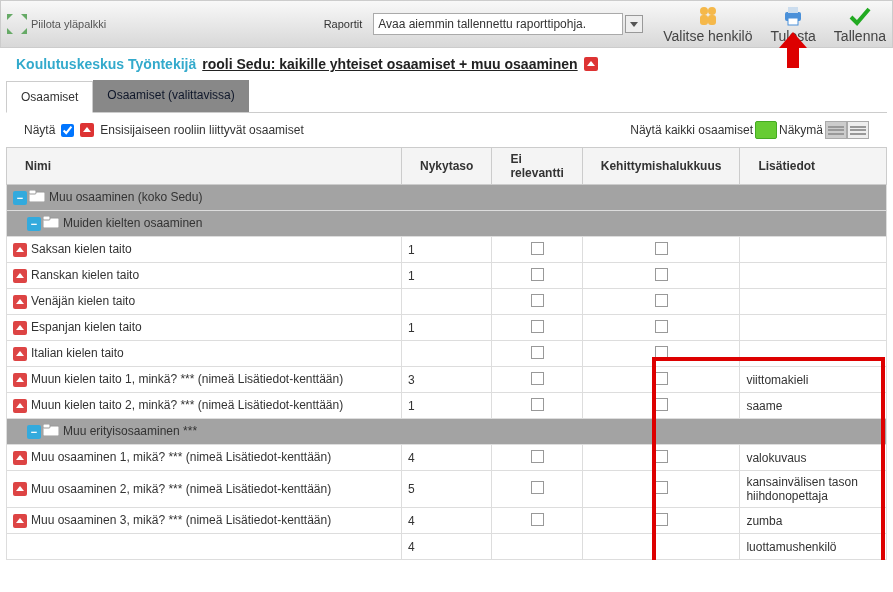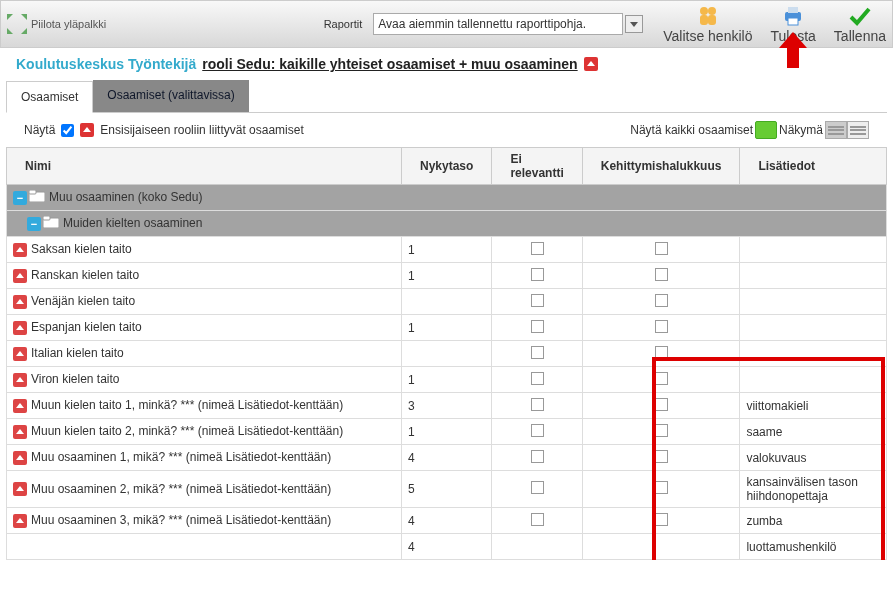--- a/index.html
+++ b/index.html
@@ -240,47 +240,42 @@
           <td></td>
           <td class="center"><span class="chk"></span></td>
           <td class="center"><span class="chk"></span></td>
           <td></td>
         </tr>
         <tr>
           <td class="indent-2"><span class="red-sq">
               <svg viewBox="0 0 8 8">
                 <polygon points="0,6 8,6 4,1"></polygon>
               </svg>
-            </span><span>Viron kielen taito</span></td>
-          <td>1</td>
-          <td class="center"><span class="chk"></span></td>
-          <td class="center"><span class="chk"></span></td>
-          <td></td>
-        </tr>
-        <tr>
-          <td class="indent-2"><span class="red-sq">
-              <svg viewBox="0 0 8 8">
-                <polygon points="0,6 8,6 4,1"></polygon>
-              </svg>
             </span><span>Muun kielen taito 1, minkä? *** (nimeä Lisätiedot-kenttään)</span></td>
           <td>3</td>
           <td class="center"><span class="chk"></span></td>
           <td class="center"><span class="chk"></span></td>
           <td>viittomakieli</td>
         </tr>
         <tr>
           <td class="indent-2"><span class="red-sq">
               <svg viewBox="0 0 8 8">
                 <polygon points="0,6 8,6 4,1"></polygon>
               </svg>
             </span><span>Muun kielen taito 2, minkä? *** (nimeä Lisätiedot-kenttään)</span></td>
           <td>1</td>
           <td class="center"><span class="chk"></span></td>
           <td class="center"><span class="chk"></span></td>
           <td>saame</td>
+        </tr>
+        <tr class="group-row">
+          <td colspan="5" class="indent-1"><span class="toggle">−</span><span class="folder"><svg width="16" height="12" viewBox="0 0 16 12">
+                <rect x="0" y="2" width="16" height="10" rx="1" fill="#fff" stroke="#999"></rect>
+                <rect x="0" y="0" width="7" height="4" rx="1" fill="#fff" stroke="#999"></rect>
+              </svg></span><span>Muu erityisosaaminen ***</span></td>
         </tr>
         <tr>
           <td class="indent-2"><span class="red-sq">
               <svg viewBox="0 0 8 8">
                 <polygon points="0,6 8,6 4,1"></polygon>
               </svg>
             </span><span>Muu osaaminen 1, mikä? *** (nimeä Lisätiedot-kenttään)</span></td>
           <td>4</td>
           <td class="center"><span class="chk"></span></td>
           <td class="center"><span class="chk"></span></td>

